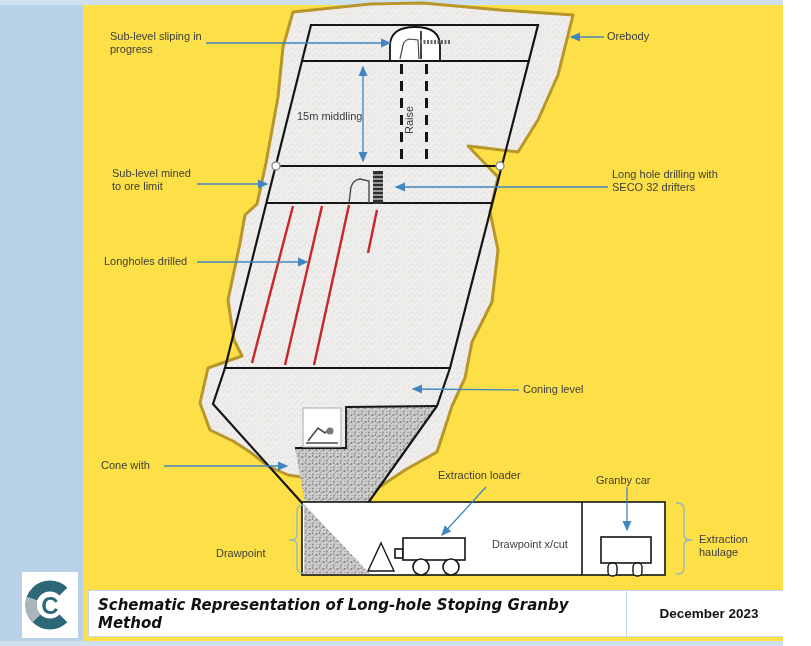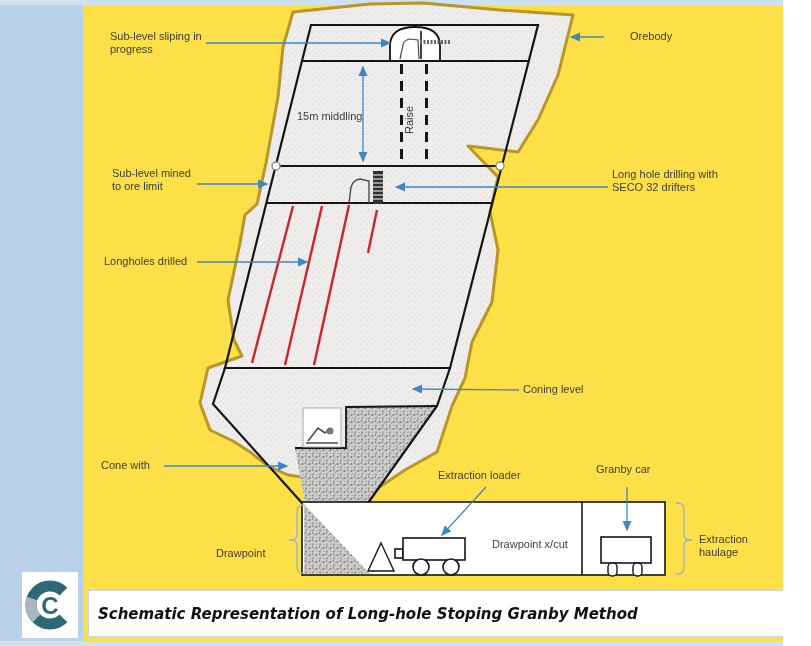--- a/index.html
+++ b/index.html
@@ -163,38 +163,39 @@
       <line class="arrow" x1="197" y1="262" x2="307" y2="262" marker-end="url(#ah)"></line>
       <line class="arrow" x1="519" y1="390" x2="413" y2="389" marker-end="url(#ah)"></line>
       <line class="arrow" x1="164" y1="466" x2="287" y2="466" marker-end="url(#ah)"></line>
       <line class="arrow" x1="486" y1="487" x2="442" y2="535" marker-end="url(#ah)"></line>
       <line class="arrow" x1="627" y1="487" x2="627" y2="530" marker-end="url(#ah)"></line>
     </g>
   </svg>
 
   <div class="lbl" style="left:110px;top:30px;">Sub-level sliping in
 progress</div>
-  <div class="lbl" style="left:630px;top:30px;">Orebody</div>
+  <div class="lbl" style="left:607px;top:30px;">Orebody</div>
   <div class="lbl" style="left:297px;top:110px;">15m middling</div>
   <div class="lbl lbl-rot" style="left:403px;top:134px;">Raise</div>
   <div class="lbl" style="left:112px;top:167px;">Sub-level mined
 to ore limit</div>
   <div class="lbl" style="left:612px;top:168px;">Long hole drilling with
 SECO 32 drifters</div>
   <div class="lbl" style="left:104px;top:255px;">Longholes drilled</div>
   <div class="lbl" style="left:523px;top:383px;">Coning level</div>
   <div class="lbl" style="left:101px;top:459px;">Cone with</div>
   <div class="lbl" style="left:438px;top:469px;">Extraction loader</div>
-  <div class="lbl" style="left:596px;top:463px;">Granby car</div>
+  <div class="lbl" style="left:596px;top:474px;">Granby car</div>
   <div class="lbl" style="left:216px;top:547px;">Drawpoint</div>
   <div class="lbl" style="left:492px;top:538px;">Drawpoint x/cut</div>
   <div class="lbl" style="left:699px;top:533px;">Extraction haulage</div>
 
   <div class="footer-bar">
     <div class="footer-title">Schematic Representation of Long-hole Stoping Granby Method</div>
+    <div class="footer-date">December 2023</div>
   </div>
 
   <div class="logo-box">
     <svg width="56" height="66" viewBox="0 0 56 66">
       <path class="logo-ring" stroke-width="11" d="M41.4,19.6 A19,19 0 1 0 41.4,46.4"></path>
       <path class="logo-gray" stroke-width="11" d="M10.1,26.5 A19,19 0 0 0 14.6,46.4"></path>
       <circle cx="28" cy="33" r="11.5" fill="#ffffff"></circle>
       <text class="logo-letter" x="28" y="42" text-anchor="middle">C</text>
     </svg>
   </div>

